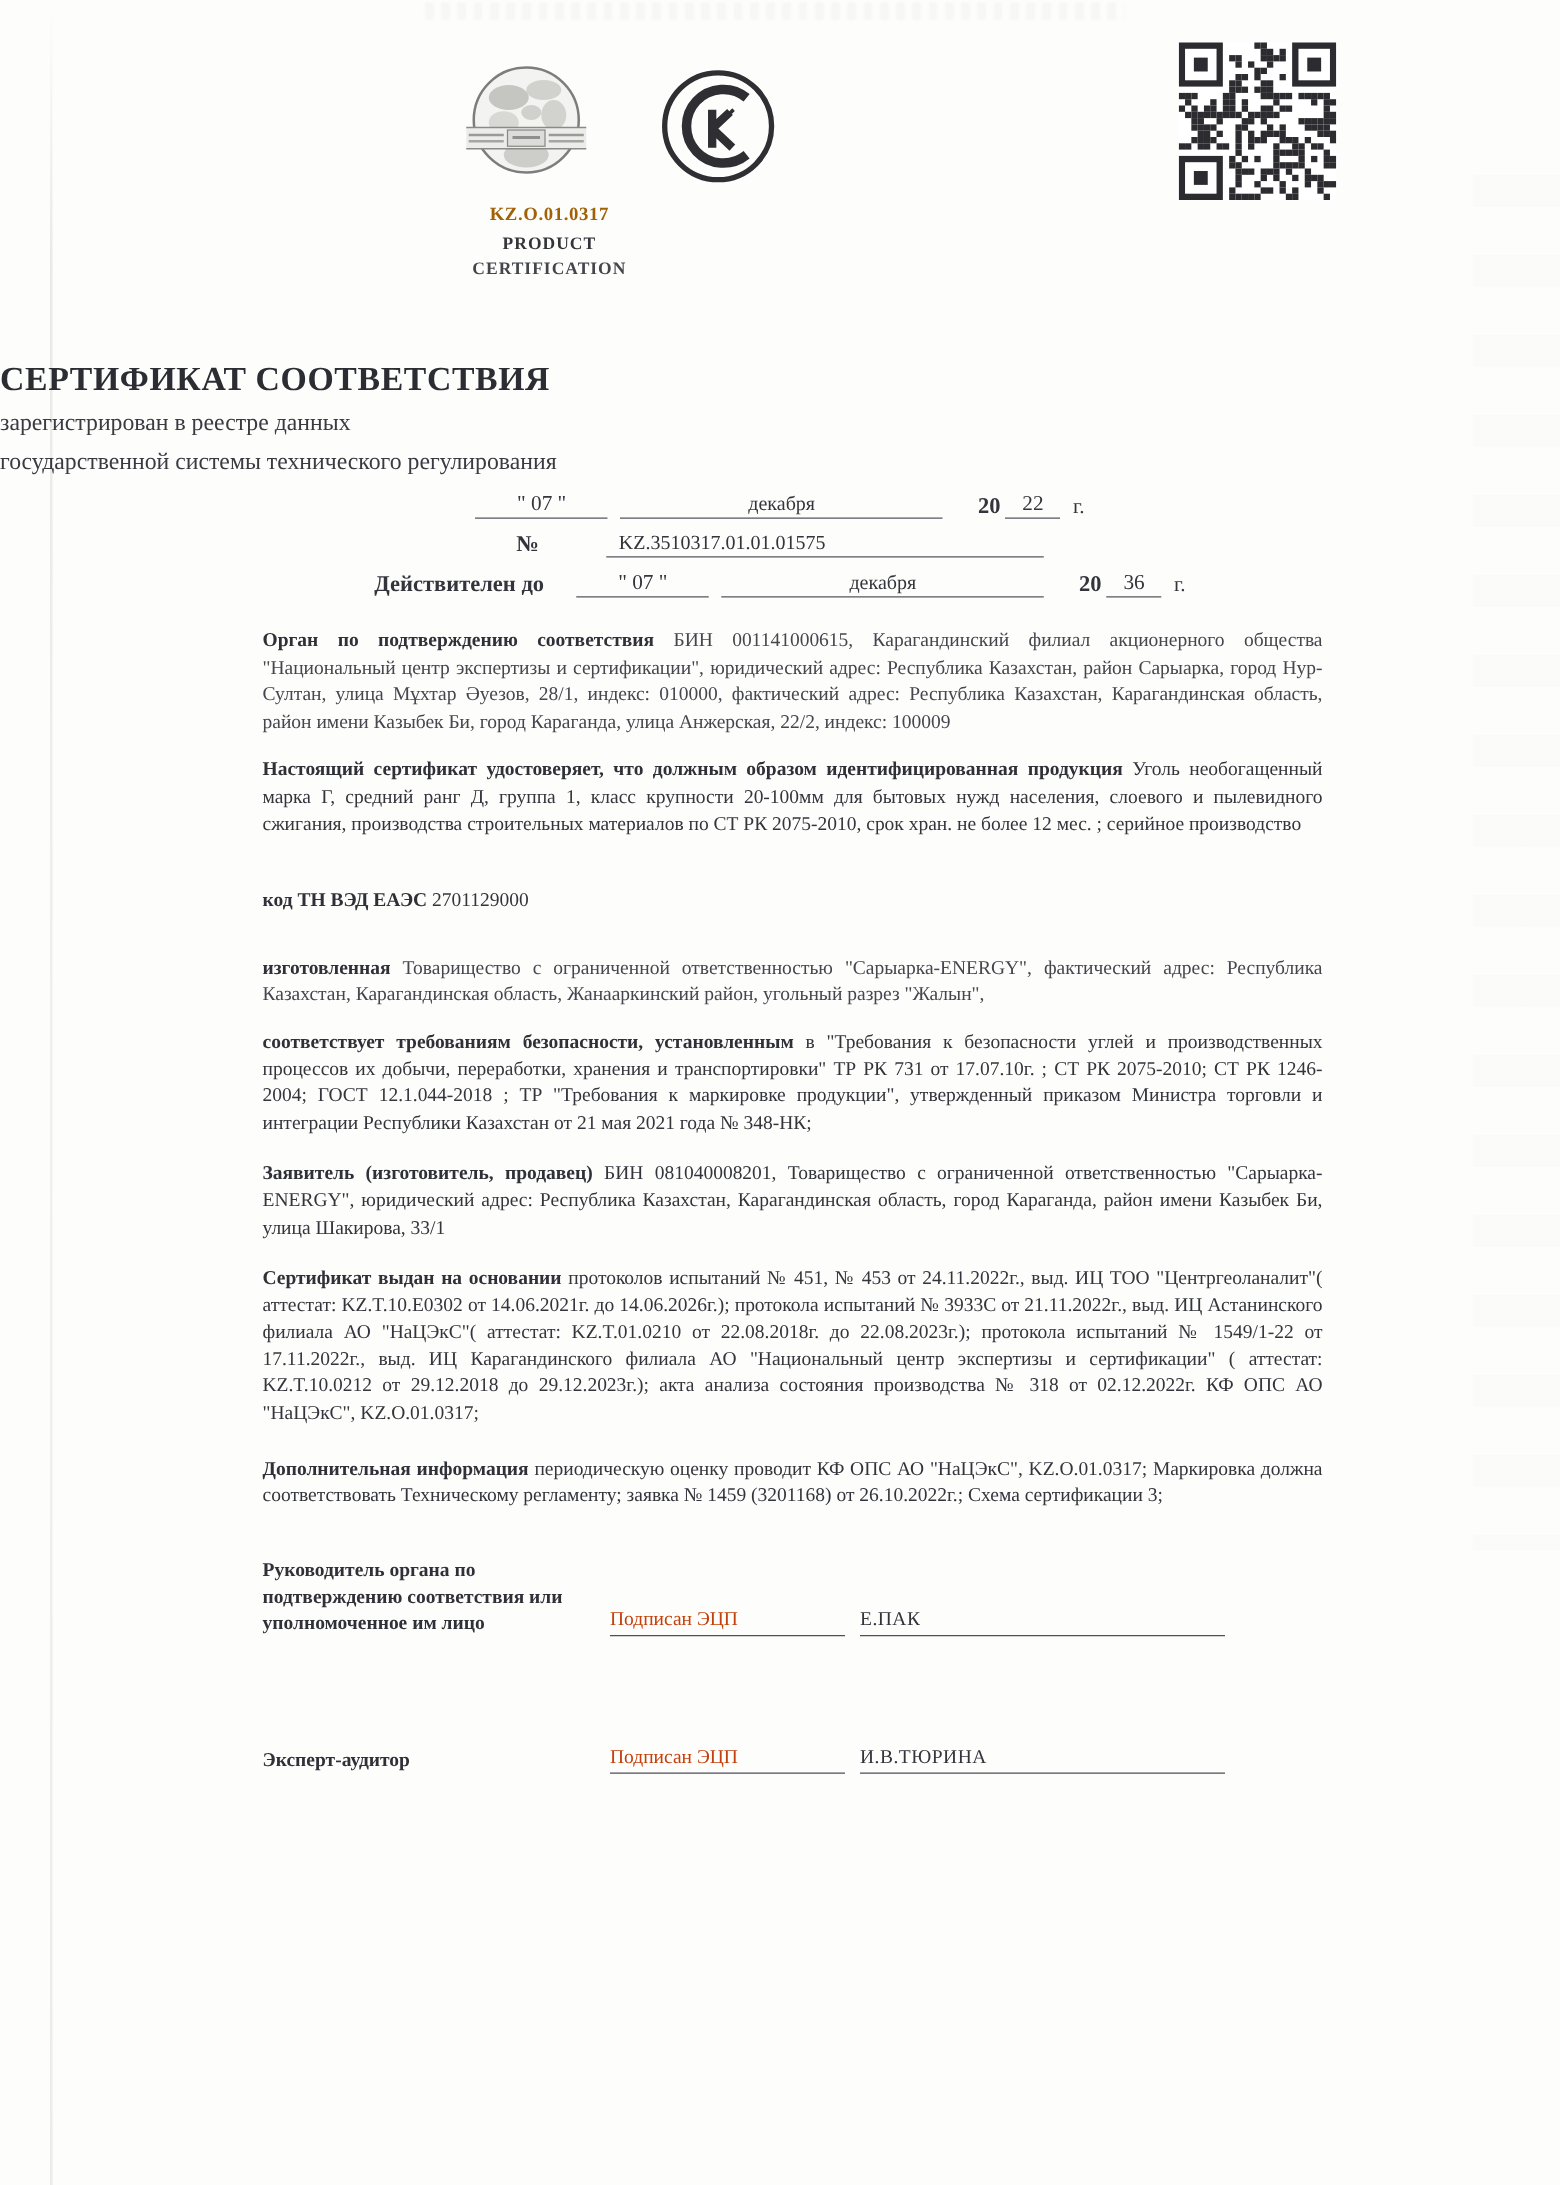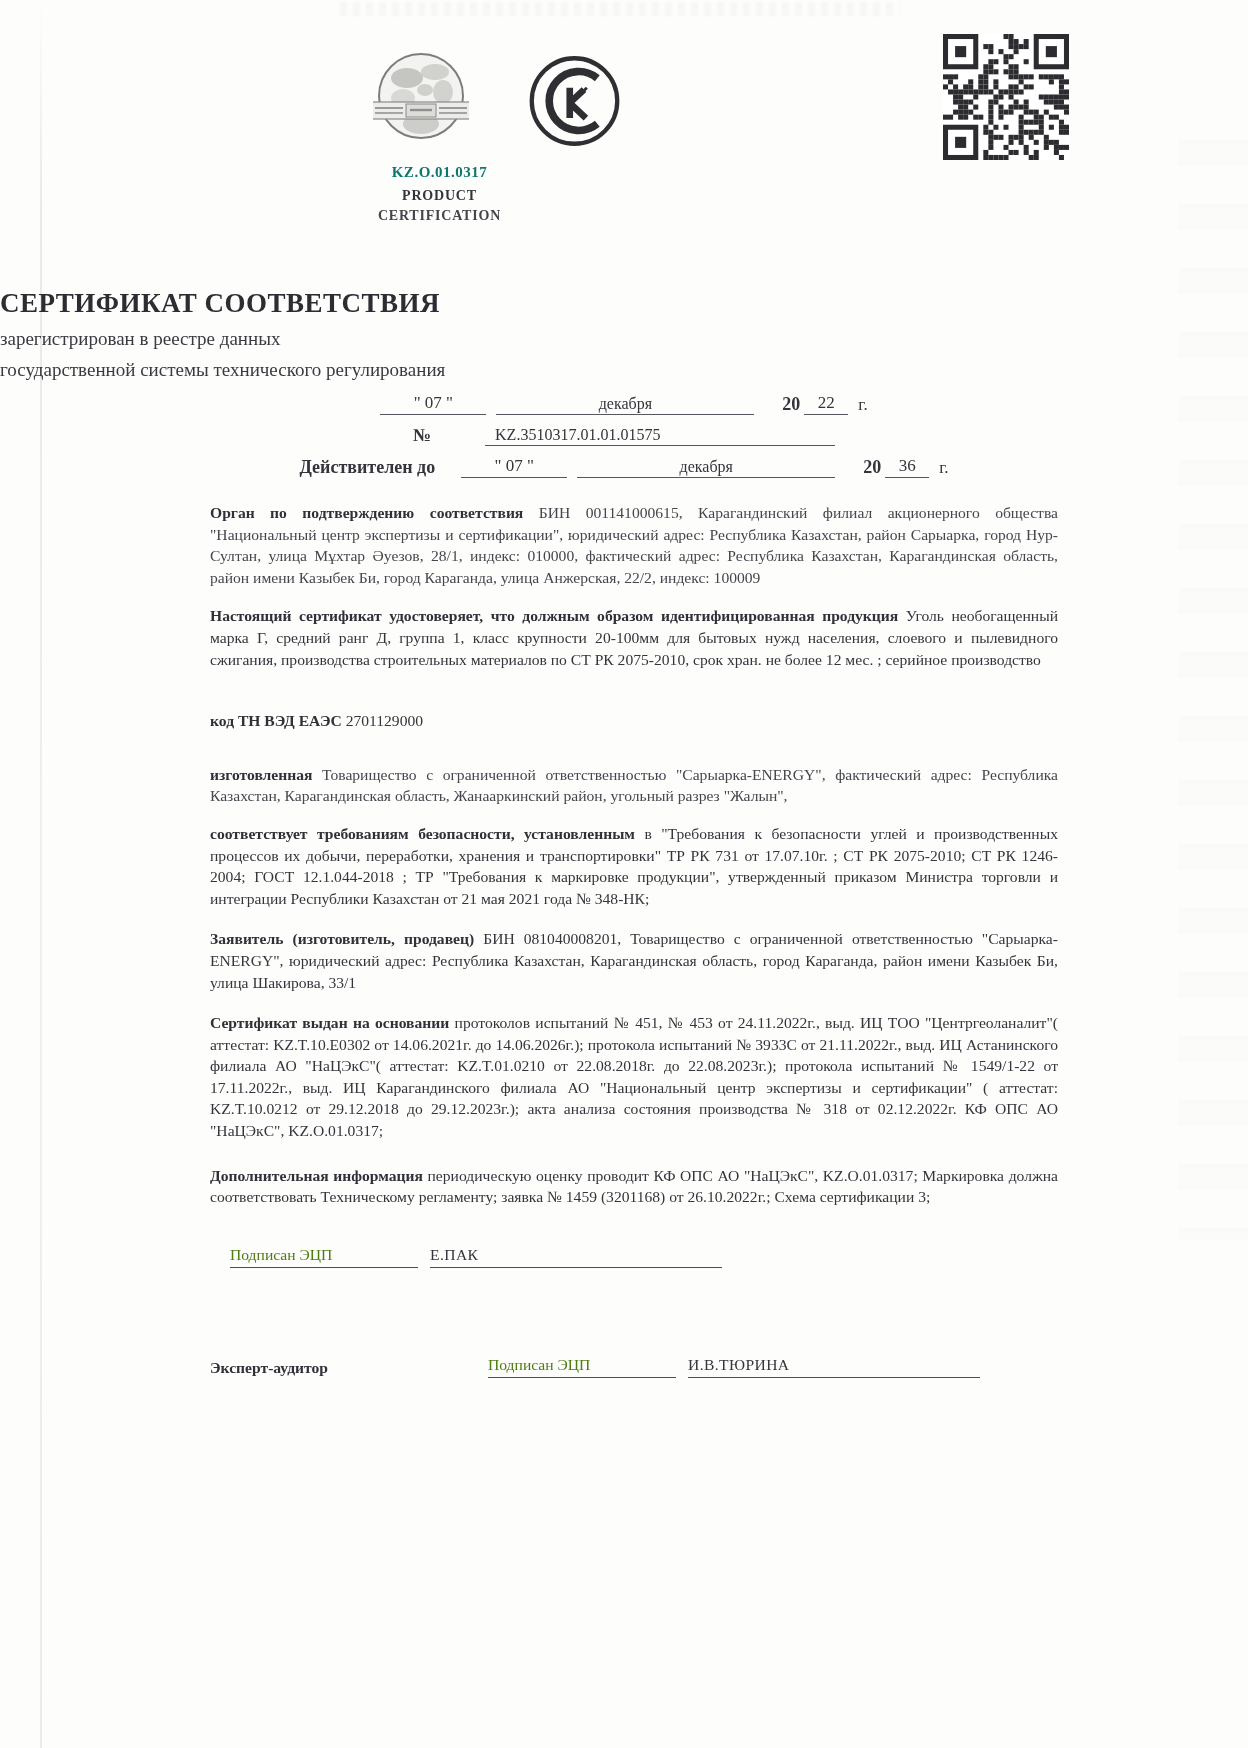--- a/index.html
+++ b/index.html
@@ -30,21 +30,21 @@
 
   .header { padding-top: 54px; text-align: center; }
   .header .h1 { font-size: 23px; font-weight: bold; letter-spacing: .5px; }
   .header .h2 { font-size: 23px; font-weight: bold; letter-spacing: .5px; margin-top: 12px; }
 
   .marks-zone { position: relative; height: 280px; }
   .globe-logo { position: absolute; left: 373px; top: 50px; }
   .kc-mark { position: absolute; left: 527px; top: 53px; }
   .qr-box { position: absolute; left: 943px; top: 32px; }
   .mark-code  { position: absolute; left: 357px; top: 164px; width: 165px; text-align: center;
-                font-weight: bold; font-size: 15px; letter-spacing: .5px; color: #0f766e; }
+                font-weight: bold; font-size: 15px; letter-spacing: .5px; color: #a16207; }
   .mark-line2 { position: absolute; left: 357px; top: 188px; width: 165px; text-align: center;
                 font-weight: bold; font-size: 14px; letter-spacing: .8px; color: #34353b; }
   .mark-line3 { position: absolute; left: 357px; top: 208px; width: 165px; text-align: center;
                 font-weight: bold; font-size: 14px; letter-spacing: .8px; color: #45464c; }
 
   .title-block { margin-top: 8px; }
   .title-main { font-size: 27px; font-weight: bold; letter-spacing: .5px; color: #2c2d33; }
   .title-sub  { font-size: 19px; margin-top: 9px; color: #3a3b42; }
 
   .reg-block { width: 820px; margin: 12px auto 0 auto; font-size: 17px; color: #34353c; }
@@ -71,21 +71,21 @@
   .p6 { margin-top: 19px !important; }
   .p7 { margin-top: 23px !important; }
   .lead { font-weight: bold; color: #303138; }
 
   .sign-zone { padding: 0 190px 0 210px; margin-top: 38px; }
   .sig-row { display: flex; align-items: flex-end; }
   .sig-row.second { margin-top: 88px; }
   .sig-role { width: 258px; font-weight: bold; font-size: 15.6px; line-height: 21px;
               white-space: pre-line; color: #303138; }
   .sig-line { width: 188px; margin-left: 20px; border-bottom: 1.7px solid #4e4f57;
-              font-size: 15.6px; padding-bottom: 3px; color: #4d7c0f; }
+              font-size: 15.6px; padding-bottom: 3px; color: #c2410c; }
   .sig-name { width: 292px; margin-left: 12px; border-bottom: 1.7px solid #4e4f57;
               font-size: 15.6px; padding-bottom: 3px; color: #34353c; letter-spacing: .4px; }
 </style>
 </head>
 <body>
 
 <div class="page">
   <div class="fold-line"></div>
   <div class="top-smudge"></div>
   <div class="right-smudge"></div>
@@ -381,20 +381,23 @@
     <p class="tnved"><span class="lead">код ТН ВЭД ЕАЭС</span><span> 2701129000</span></p>
     <p class="p3"><span class="lead">изготовленная</span><span> Товарищество с ограниченной ответственностью "Сарыарка-ENERGY", фактический адрес: Республика Казахстан, Карагандинская область, Жанааркинский район, угольный разрез "Жалын",</span></p>
     <p class="p4"><span class="lead">соответствует требованиям безопасности, установленным</span><span> в "Требования к безопасности углей и производственных процессов их добычи, переработки, хранения и транспортировки" ТР РК 731 от 17.07.10г. ; СТ РК 2075-2010; СТ РК 1246-2004; ГОСТ 12.1.044-2018 ; ТР "Требования к маркировке продукции", утвержденный приказом Министра торговли и интеграции Республики Казахстан от 21 мая 2021 года № 348-НК;</span></p>
     <p class="p5"><span class="lead">Заявитель (изготовитель, продавец)</span><span> БИН 081040008201, Товарищество с ограниченной ответственностью "Сарыарка-ENERGY", юридический адрес: Республика Казахстан, Карагандинская область, город Караганда, район имени Казыбек Би, улица Шакирова, 33/1</span></p>
     <p class="p6"><span class="lead">Сертификат выдан на основании</span><span> протоколов испытаний № 451, № 453 от 24.11.2022г., выд. ИЦ ТОО "Центргеоланалит"( аттестат: KZ.T.10.E0302 от 14.06.2021г. до 14.06.2026г.); протокола испытаний № 3933С от 21.11.2022г., выд. ИЦ Астанинского филиала АО "НаЦЭкС"( аттестат: KZ.T.01.0210 от 22.08.2018г. до 22.08.2023г.); протокола испытаний № 1549/1-22 от 17.11.2022г., выд. ИЦ Карагандинского филиала АО "Национальный центр экспертизы и сертификации" ( аттестат: KZ.T.10.0212 от 29.12.2018 до 29.12.2023г.); акта анализа состояния производства № 318 от 02.12.2022г. КФ ОПС АО "НаЦЭкС", KZ.O.01.0317;</span></p>
     <p class="p7"><span class="lead">Дополнительная информация</span><span> периодическую оценку проводит КФ ОПС АО "НаЦЭкС", KZ.O.01.0317; Маркировка должна соответствовать Техническому регламенту; заявка № 1459 (3201168) от 26.10.2022г.; Схема сертификации 3;</span></p>
   </div>
 
   <div class="sign-zone">
     <div class="sig-row">
+      <div class="sig-role">Руководитель органа по
+подтверждению  соответствия или
+уполномоченное им лицо</div>
       <div class="sig-line">Подписан ЭЦП</div>
       <div class="sig-name">Е.ПАК</div>
     </div>
     <div class="sig-row second">
       <div class="sig-role">Эксперт-аудитор</div>
       <div class="sig-line">Подписан ЭЦП</div>
       <div class="sig-name">И.В.ТЮРИНА</div>
     </div>
   </div>
 </div>

